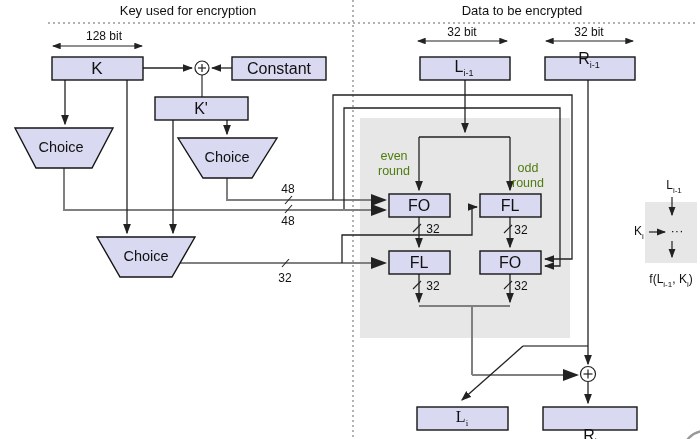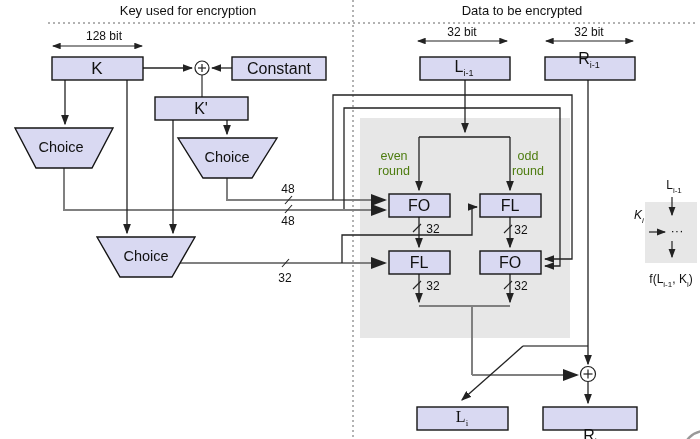--- a/index.html
+++ b/index.html
@@ -137,36 +137,36 @@
 <div class="lbl f12" style="left:288px;top:221px;">48</div>
 <div class="lbl f12" style="left:285px;top:278px;">32</div>
 
 <div class="lbl f16" style="left:464px;top:69px;"><span>L</span><sub>i-1</sub></div>
 <div class="lbl f16" style="left:589px;top:61px;"><span>R</span><sub>i-1</sub></div>
 
 <div class="lbl-left f125" style="left:378px;top:164px;">
   <div>even</div>
   <div>round</div>
 </div>
-<div class="lbl-left f125" style="left:512px;top:164px;">
+<div class="lbl-left f125" style="left:512px;top:176px;">
   <div>odd</div>
   <div>round</div>
 </div>
 
 <div class="lbl f16" style="left:419px;top:206px;">FO</div>
 <div class="lbl f16" style="left:510px;top:206px;">FL</div>
 <div class="lbl f16" style="left:419px;top:263px;">FL</div>
 <div class="lbl f16" style="left:510px;top:263px;">FO</div>
 
 <div class="lbl f12" style="left:433px;top:229px;">32</div>
 <div class="lbl f12" style="left:521px;top:230px;">32</div>
 <div class="lbl f12" style="left:433px;top:286px;">32</div>
 <div class="lbl f12" style="left:521px;top:286px;">32</div>
 
 <div class="lbl f16" style="left:462px;top:419px;font-family:Liberation Serif, serif;"><span>L</span><sub>i</sub></div>
 <div class="lbl f16" style="left:590px;top:438px;"><span>R</span><sub>i</sub></div>
 
 <div class="lbl f12" style="left:674px;top:187px;"><span>L</span><sub class="legsub">i-1</sub></div>
-<div class="lbl f12" style="left:639px;top:217px;font-style:italic;"><span>K</span><sub class="legsub">i</sub></div>
+<div class="lbl f12" style="left:639px;top:233px;"><span>K</span><sub class="legsub">i</sub></div>
 <div class="lbl f13" style="left:677px;top:231px;">···</div>
 <div class="lbl f12" style="left:671px;top:281px;text-align:center;"><span>f(L</span><sub class="legsub">i-1</sub><span>, K</span><sub class="legsub">i</sub><span>)</span></div>
 
 </div>
 
 </body></html>

